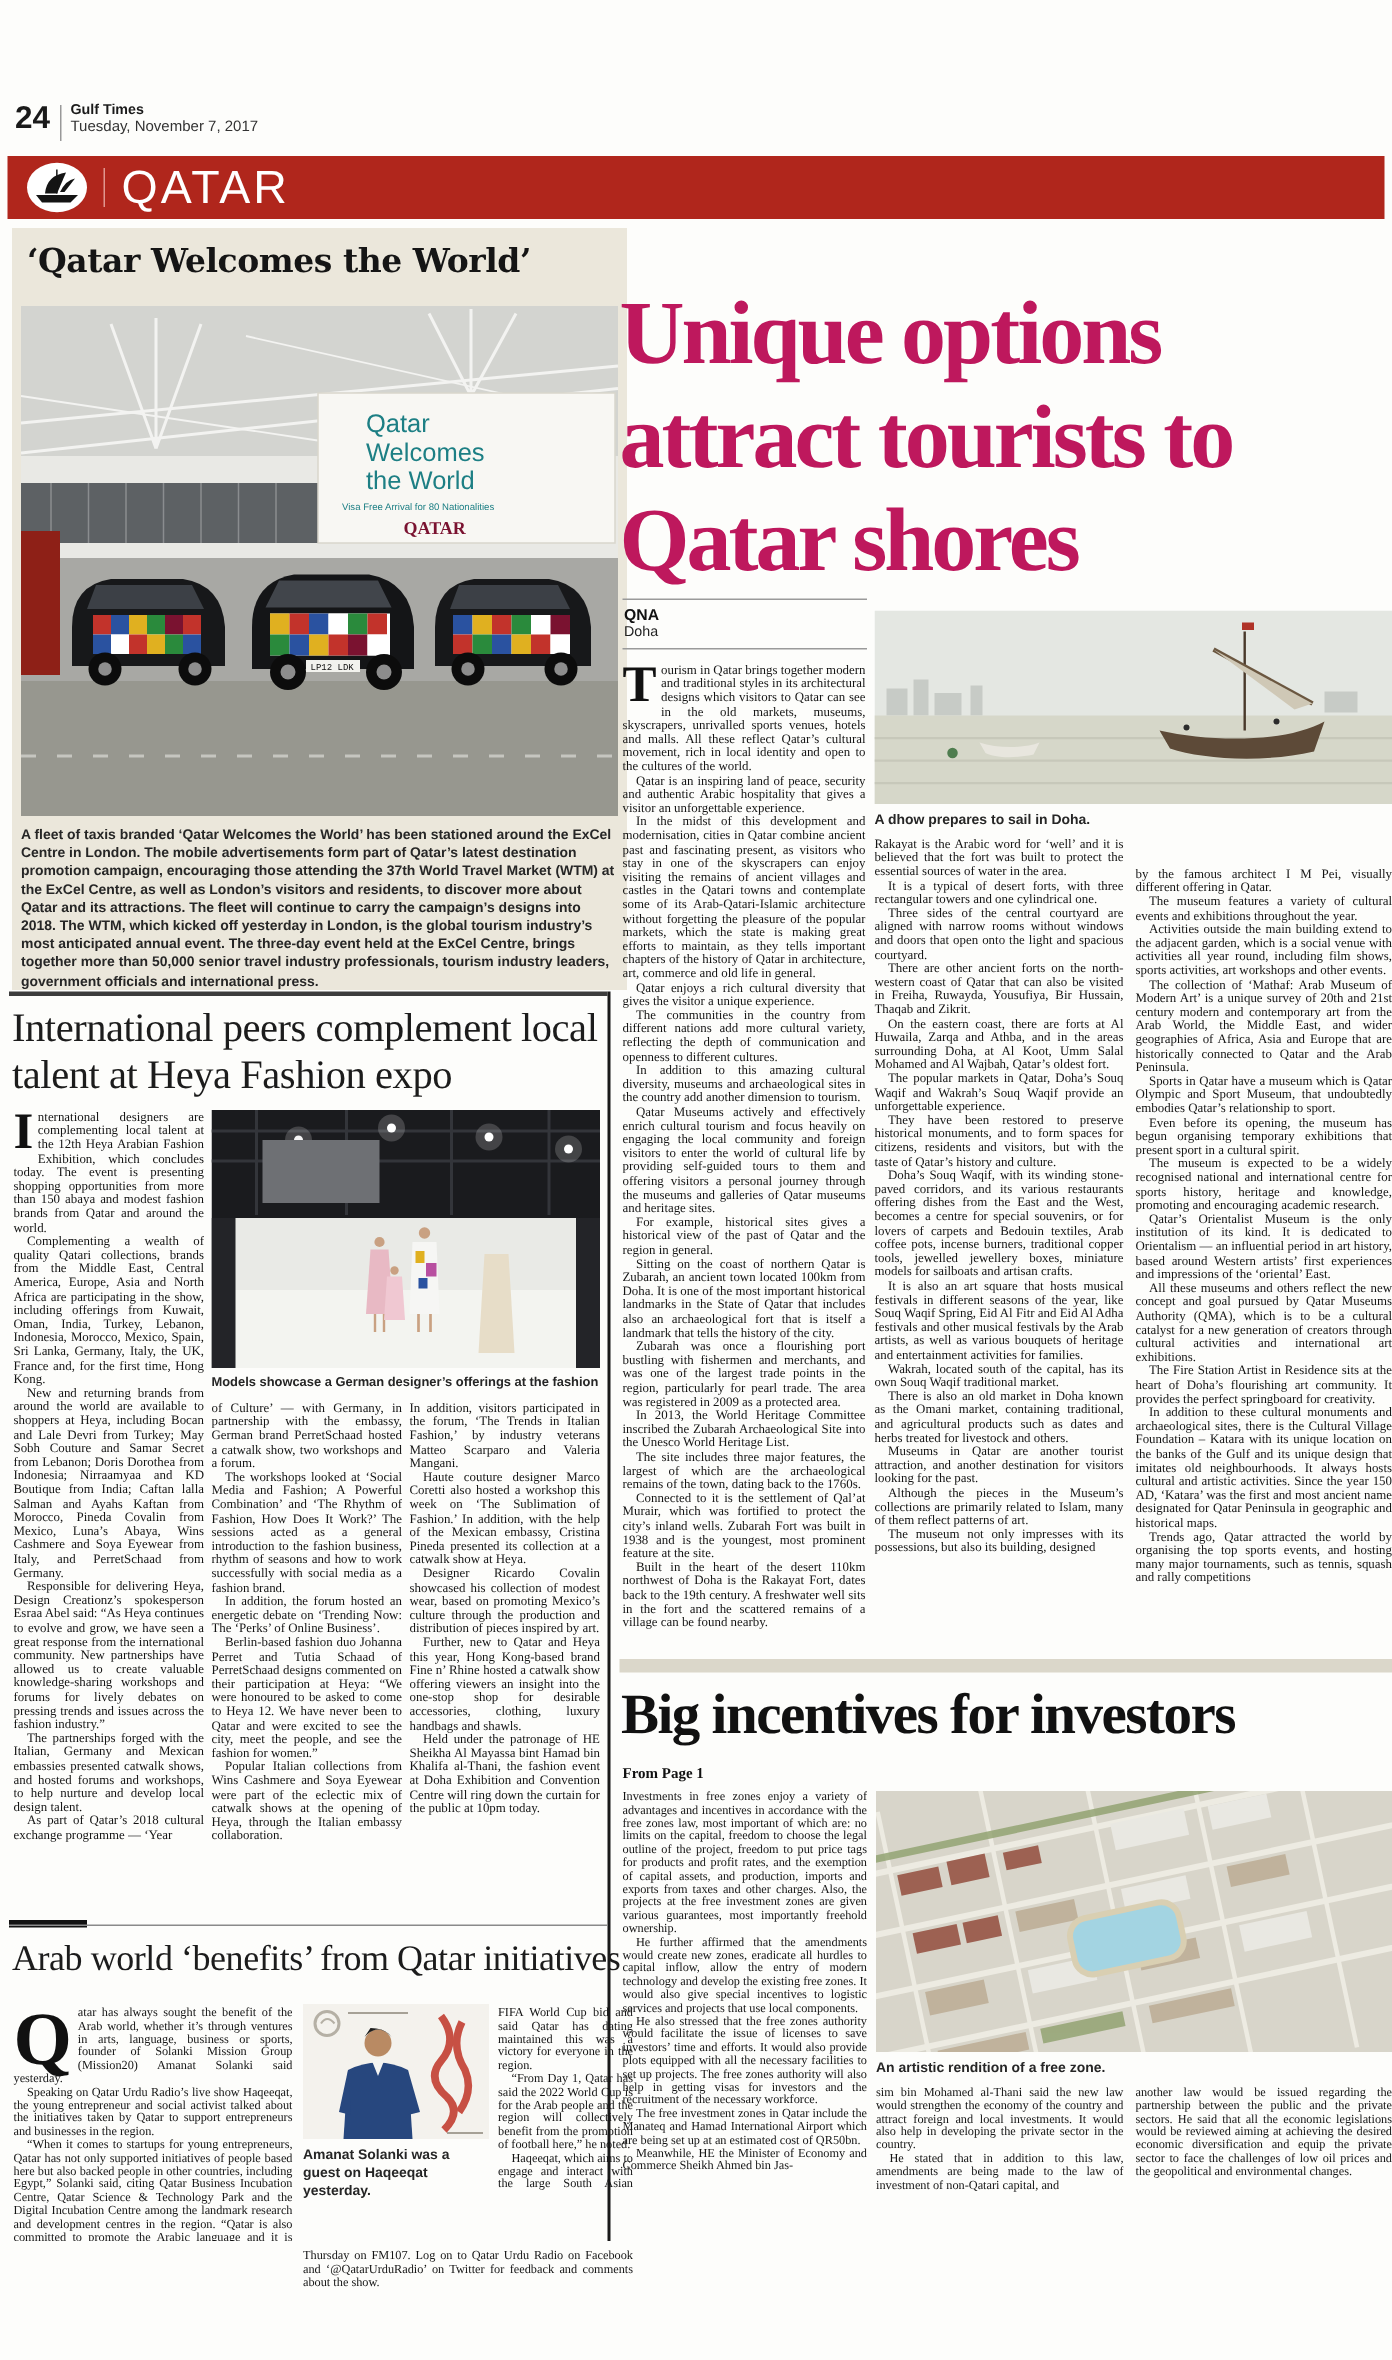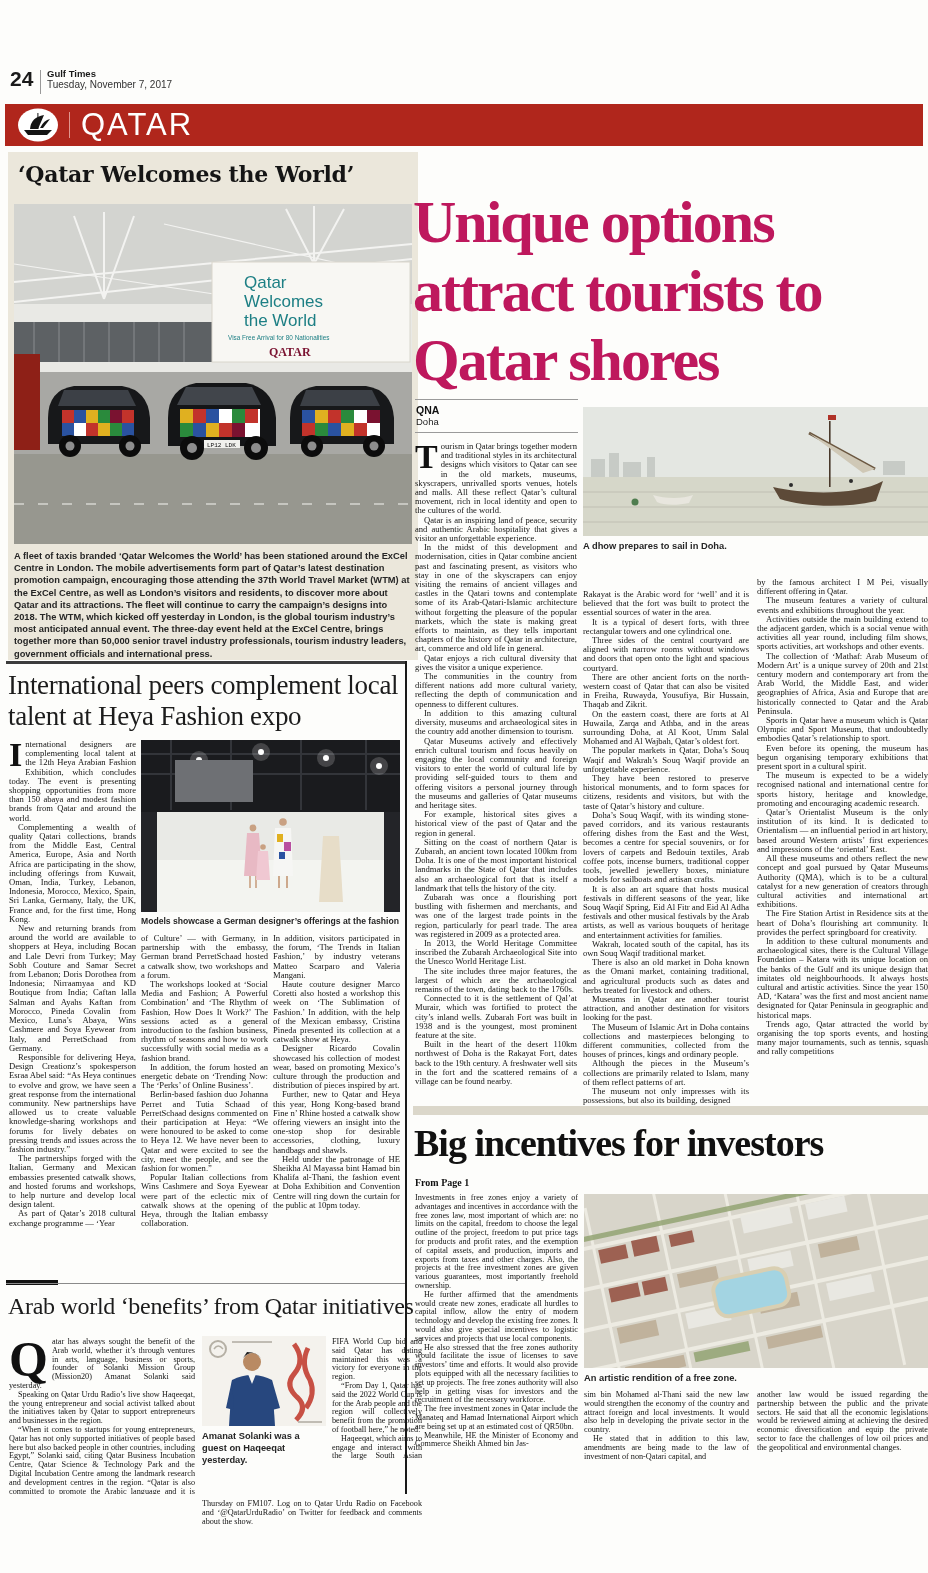--- a/index.html
+++ b/index.html
@@ -213,34 +213,33 @@
     <path d="M226 26 L292 62 L280 66 Z" fill="#cfc8b6"></path>
     <rect x="245" y="8" width="8" height="5" fill="#b03328"></rect>
     <circle cx="208" cy="78" r="2" fill="#2c2c2c"></circle>
       <circle cx="268" cy="74" r="2" fill="#2c2c2c"></circle>
     <path d="M70 88 C82 92 100 92 110 88 L106 96 C92 99 80 98 74 95 Z" fill="#e8e6de"></path>
     <circle cx="52" cy="95" r="3.5" fill="#4f7d4f"></circle>
   </svg>
 </div>
 <div class="abs caption" style="left:583px; top:540px; width:345px;">A dhow prepares to sail in Doha.</div>
 
-<div class="abs body-col" style="left:583px; top:558px; width:166px; height:534px;margin-top:32px;">
+<div class="abs body-col" style="left:583px; top:558px; width:166px; height:534px;">
     <p>Rakayat is the Arabic word for ‘well’ and it is believed that the fort was built to protect the essential sources of water in the area.</p>
     <p>It is a typical of desert forts, with three rectangular towers and one cylindrical one.</p>
     <p>Three sides of the central courtyard are aligned with narrow rooms without windows and doors that open onto the light and spacious courtyard.</p>
     <p>There are other ancient forts on the north-western coast of Qatar that can also be visited in Freiha, Ruwayda, Yousufiya, Bir Hussain, Thaqab and Zikrit.</p>
     <p>On the eastern coast, there are forts at Al Huwaila, Zarqa and Athba, and in the areas surrounding Doha, at Al Koot, Umm Salal Mohamed and Al Wajbah, Qatar’s oldest fort.</p>
     <p>The popular markets in Qatar, Doha’s Souq Waqif and Wakrah’s Souq Waqif provide an unforgettable experience.</p>
     <p>They have been restored to preserve historical monuments, and to form spaces for citizens, residents and visitors, but with the taste of Qatar’s history and culture.</p>
     <p>Doha’s Souq Waqif, with its winding stone-paved corridors, and its various restaurants offering dishes from the East and the West, becomes a centre for special souvenirs, or for lovers of carpets and Bedouin textiles, Arab coffee pots, incense burners, traditional copper tools, jewelled jewellery boxes, miniature models for sailboats and artisan crafts.</p>
     <p>It is also an art square that hosts musical festivals in different seasons of the year, like Souq Waqif Spring, Eid Al Fitr and Eid Al Adha festivals and other musical festivals by the Arab artists, as well as various bouquets of heritage and entertainment activities for families.</p>
     <p>Wakrah, located south of the capital, has its own Souq Waqif traditional market.</p>
     <p>There is also an old market in Doha known as the Omani market, containing traditional, and agricultural products such as dates and herbs treated for livestock and others.</p>
     <p>Museums in Qatar are another tourist attraction, and another destination for visitors looking for the past.</p>
-    <p>The Museum of Islamic Art in Doha contains collections and masterpieces belonging to different communities, collected from the houses of princes, kings and ordinary people.</p>
     <p>Although the pieces in the Museum’s collections are primarily related to Islam, many of them reflect patterns of art.</p>
     <p>The museum not only impresses with its possessions, but also its building, designed</p>
   </div>
 <div class="abs body-col" style="left:757px; top:558px; width:171px; height:534px;margin-top:20px;">
     <p>by the famous architect I M Pei, visually different offering in Qatar.</p>
     <p>The museum features a variety of cultural events and exhibitions throughout the year.</p>
     <p>Activities outside the main building extend to the adjacent garden, which is a social venue with activities all year round, including film shows, sports activities, art workshops and other events.</p>
     <p>The collection of ‘Mathaf: Arab Museum of Modern Art’ is a unique survey of 20th and 21st century modern and contemporary art from the Arab World, the Middle East, and wider geographies of Africa, Asia and Europe that are historically connected to Qatar and the Arab Peninsula.</p>
     <p>Sports in Qatar have a museum which is Qatar Olympic and Sport Museum, that undoubtedly embodies Qatar’s relationship to sport.</p>
     <p>Even before its opening, the museum has begun organising temporary exhibitions that present sport in a cultural spirit.</p>

